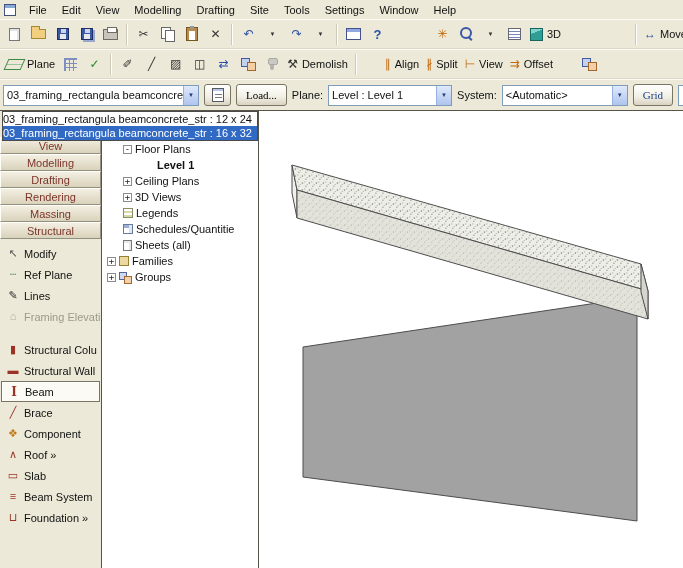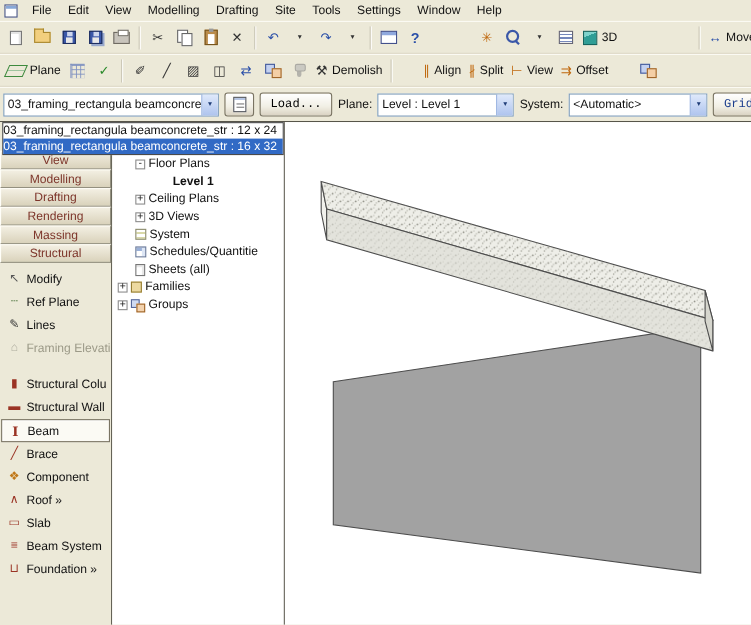--- a/index.html
+++ b/index.html
@@ -52,21 +52,21 @@
 .ic-pin::before{content:"";position:absolute;left:-2px;top:-1px;width:8px;height:5px;background:#b5b5b5;border:1px solid #808080;border-radius:2px}
 .ic-props{width:12px;height:14px;background:#fff;border:1px solid #55585e;box-shadow:inset 0 2px 0 #b6c6e4;position:relative}
 .ic-props::after{content:"";position:absolute;left:2px;top:5px;width:7px;height:1px;background:#7a7a7a;box-shadow:0 3px 0 #7a7a7a}
 
 .optionsbar{height:32px;gap:5px;padding:0 3px;border-top:1px solid #fbfaf3;border-bottom:1px solid #57554a}
 .olabel{flex:none;white-space:nowrap}
 .combo{flex:none;height:21px;border:1px solid #7f9db9;background:#fff;display:flex;align-items:center}
 .combo.type{width:196px}.combo.plane{width:124px}.combo.usage{width:126px}
 .combo-text{flex:1;padding-left:3px;white-space:nowrap;overflow:hidden}
 .combo-arrow{flex:none;width:15px;align-self:stretch;background:linear-gradient(#dfe9fb,#afc4ee);border-left:1px solid #96b1e0;display:flex;align-items:center;justify-content:center;font-size:6px;color:#1f3d77}
-.xpbtn{flex:none;height:22px;padding:0 9px;font-family:Liberation Mono, monospace;font-size:11px;background:linear-gradient(#ffffff,#f1efe4 60%,#d9d2c2);border:1px solid #7a7463;border-radius:3px;color:#000}
+.xpbtn{flex:none;height:22px;padding:0 9px;font-family:Liberation Serif, serif;font-size:11px;background:linear-gradient(#ffffff,#f1efe4 60%,#d9d2c2);border:1px solid #7a7463;border-radius:3px;color:#000}
 .xpbtn.bluetext{color:#1a3c8c}
 .iconbtn{width:27px;padding:0;display:flex;align-items:center;justify-content:center}
 .clipped-field{flex:none;width:20px;height:21px;background:#fff;border:1px solid #7f9db9}
 
 .type-dropdown{position:absolute;left:2px;top:111px;width:256px;background:#fff;border:1px solid #4a4a4a;z-index:60}
 .dd-item{height:14px;line-height:14px;padding-left:0;white-space:nowrap;overflow:hidden}
 .dd-item.selected{background:#316ac5;color:#fff}
 
 .content{display:flex;height:457px;align-items:stretch}
 .designbar{flex:none;width:102px;background:#ece9d8;border-right:1px solid #57554a}
@@ -365,21 +365,21 @@
       <div class="pb-row lvl1">
         <span class="pb-box">+</span>
         <span class="pb-label">Ceiling Plans</span>
       </div>
       <div class="pb-row lvl1">
         <span class="pb-box">+</span>
         <span class="pb-label">3D Views</span>
       </div>
       <div class="pb-row lvl1">
         <span class="ic ic-legend"></span>
-        <span class="pb-label">System</span>
+        <span class="pb-label">Legends</span>
       </div>
       <div class="pb-row lvl1">
         <span class="ic ic-schedule"></span>
         <span class="pb-label">Schedules/Quantitie</span>
       </div>
       <div class="pb-row lvl1">
         <span class="ic ic-sheet"></span>
         <span class="pb-label">Sheets (all)</span>
       </div>
       <div class="pb-row lvl0">

